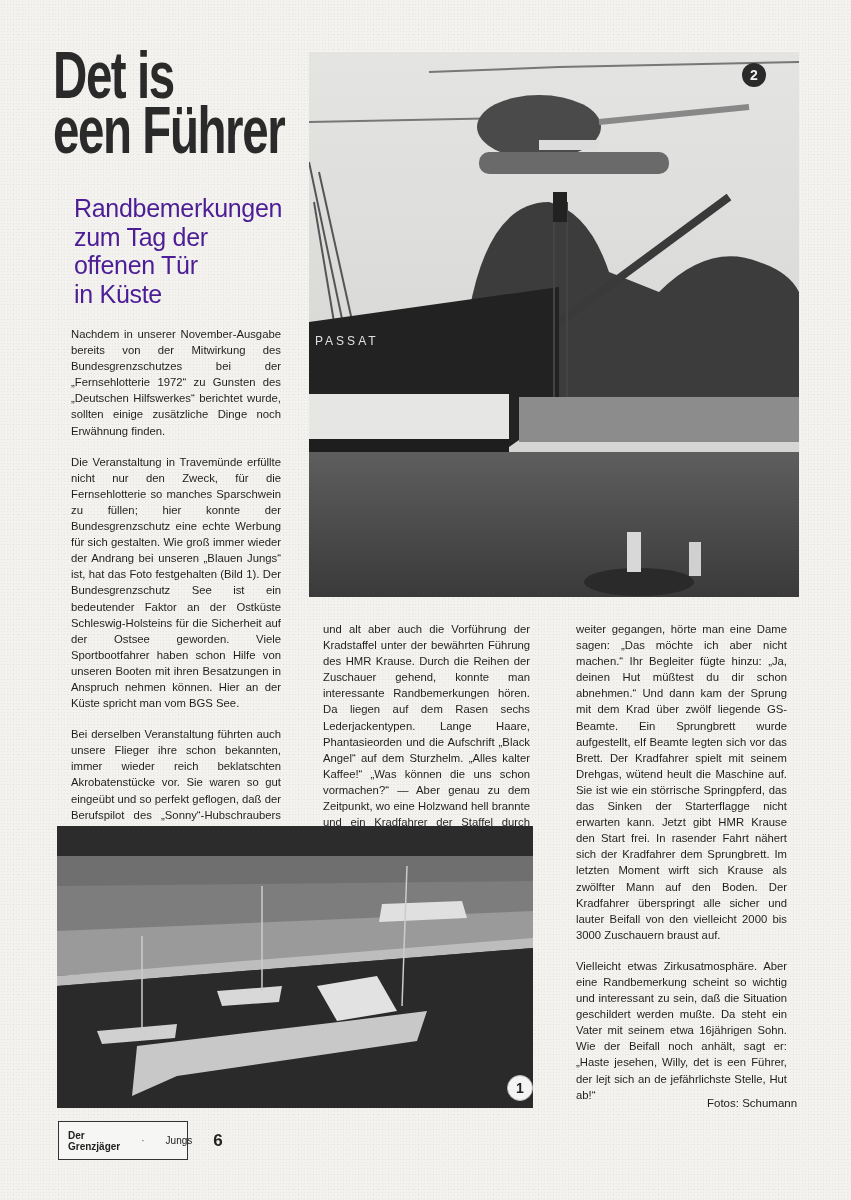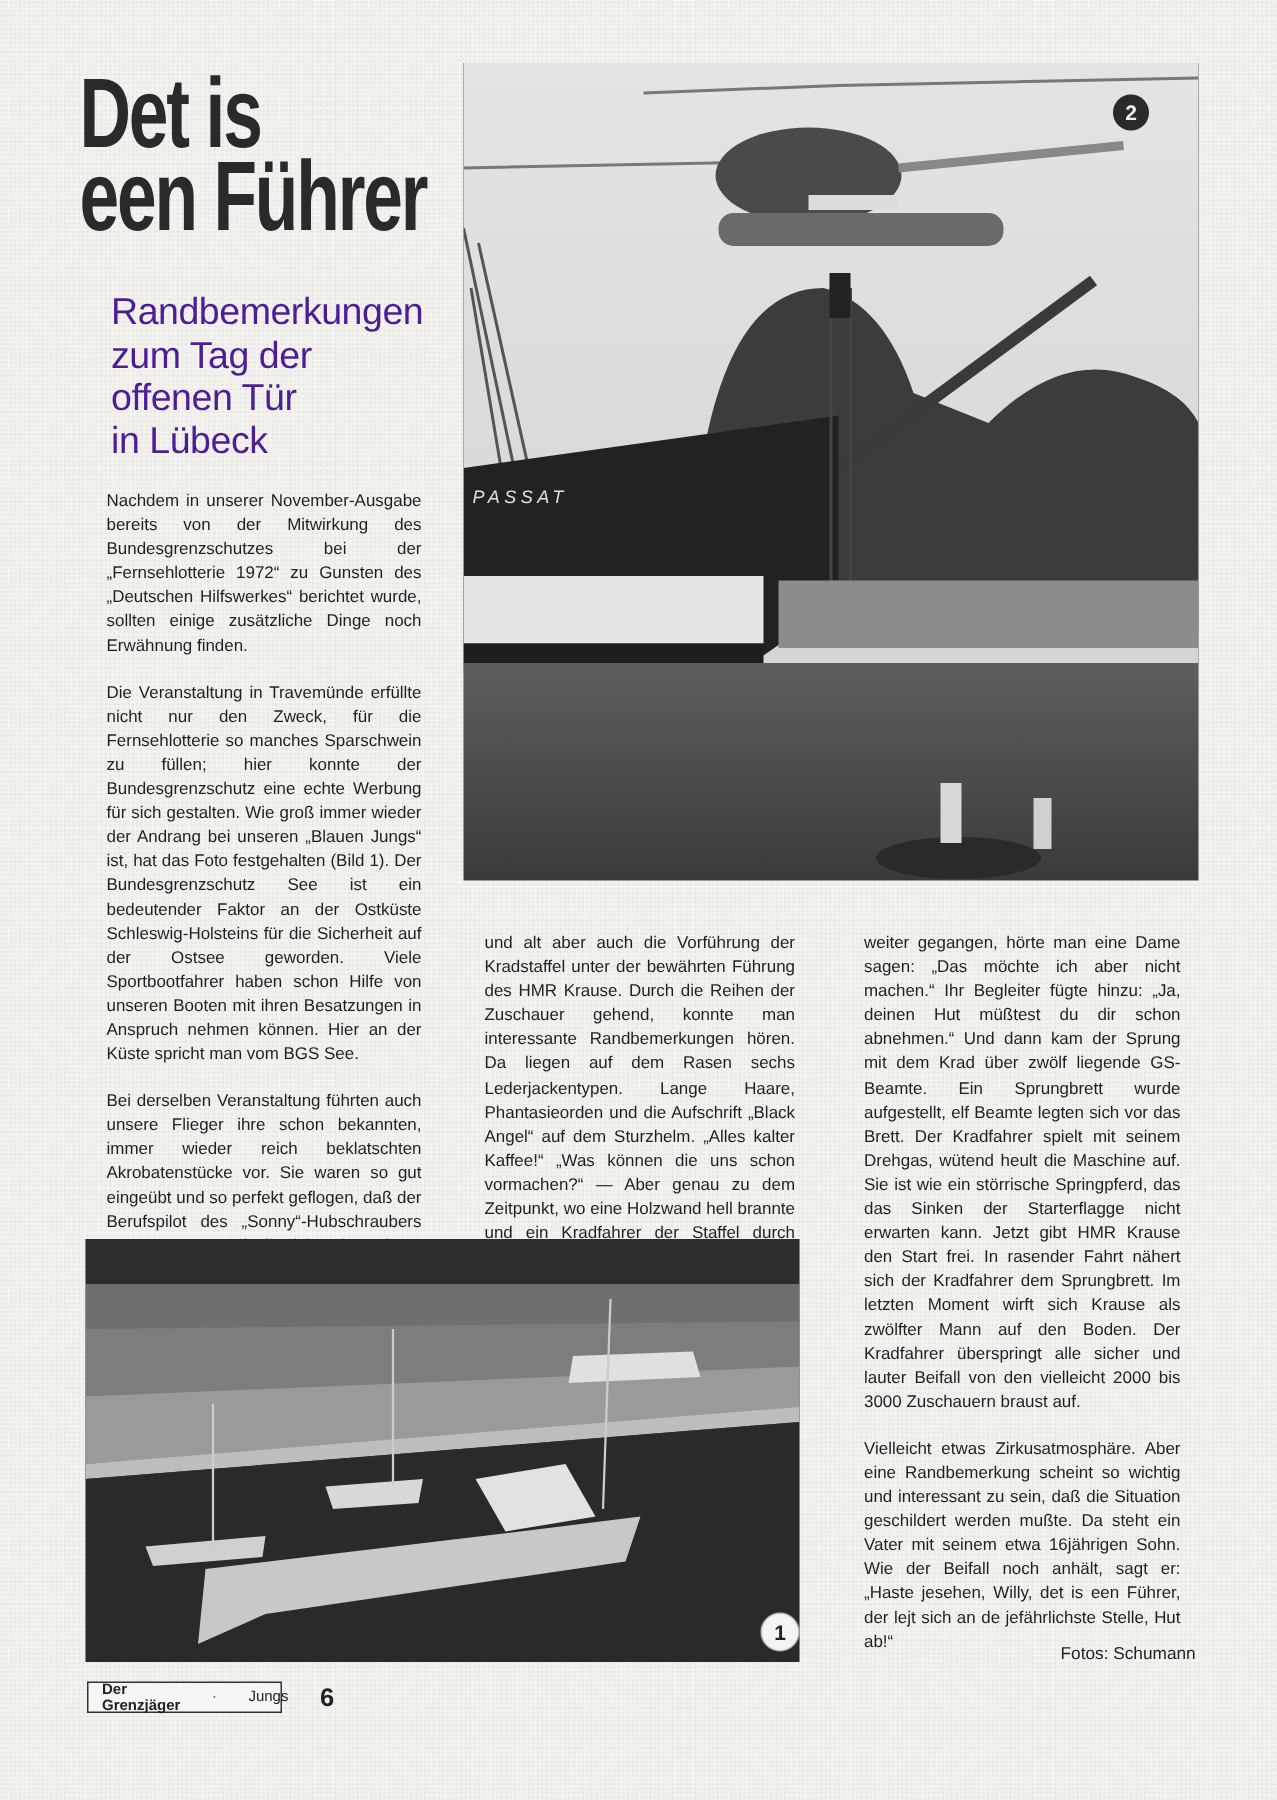--- a/index.html
+++ b/index.html
@@ -42,56 +42,56 @@
     color: #1f1f1f;
   }
   .col p { margin: 15px; }
   .col-1 { left: 56px; top: 311px; width: 240px; }
   .col-2 { left: 308px; top: 606px; width: 237px; }
   .col-3 { left: 561px; top: 606px; width: 241px; }
   .photo {
     position: absolute; overflow: hidden;
     background: #555;
   }
-  .photo-2 { left: 309px; top: 42px; width: 490px; height: 545px; font-style: italic; }
+  .photo-2 { left: 309px; top: 52px; width: 490px; height: 545px; }
   .photo-1 { left: 57px; top: 826px; width: 476px; height: 282px; }
   .photo svg { display: block; width: 100%; height: 100%; }
   .badge {
     position: absolute; width: 24px; height: 24px; border-radius: 50%;
     display: flex; align-items: center; justify-content: center;
     font-weight: 700; font-size: 14px;
   }
   .badge-2 { left: 742px; top: 63px; background: #2a2a2a; color: #f2f2f2; }
   .badge-1 { left: 507px; top: 1075px; background: #f4f4f4; color: #222; border: 1px solid #bbb; }
   .credit {
     position: absolute; left: 707px; top: 1097px;
     font-size: 11.5px; color: #222; text-align: right;
   }
   .footer-box {
-    position: absolute; left: 58px; top: 1121px; width: 130px; height: 21px;
+    position: absolute; left: 58px; top: 1121px; width: 130px; height: 39px;
     border: 1px solid #333; background: #f6f6f4;
     display: flex; align-items: center; padding-left: 9px; box-sizing: border-box;
     font-size: 10px; color: #222; gap: 17px;
   }
   .footer-box .pub { font-weight: 700; }
   .footer-box .dot { margin: 0 4px; color: #555; }
   .footer-box .pnum { font-size: 17px; font-weight: 700; margin-left: 4px; line-height: 1; }
 </style>
 </head>
 <body>
 
 <div class="page-grain"></div>
 
 <h1 class="headline"><span>Det is</span><br><span>een Führer</span></h1>
 
 <h2 class="subhead">
   <span>Randbemerkungen</span><br>
   <span>zum Tag der</span><br>
   <span>offenen Tür</span><br>
-  <span>in Lübeck</span>
+  <span>in Küste</span>
 </h2>
 
 <div class="col col-1">
   <p>Nachdem in unserer November-Ausgabe bereits von der Mitwirkung des Bundesgrenzschutzes bei der „Fernsehlotterie 1972“ zu Gunsten des „Deutschen Hilfswerkes“ berichtet wurde, sollten einige zusätzliche Dinge noch Erwähnung finden.</p>
   <p>Die Veranstaltung in Travemünde erfüllte nicht nur den Zweck, für die Fernsehlotterie so manches Sparschwein zu füllen; hier konnte der Bundesgrenzschutz eine echte Werbung für sich gestalten. Wie groß immer wieder der Andrang bei unseren „Blauen Jungs“ ist, hat das Foto festgehalten (Bild 1). Der Bundesgrenzschutz See ist ein bedeutender Faktor an der Ostküste Schleswig-Holsteins für die Sicherheit auf der Ostsee geworden. Viele Sportbootfahrer haben schon Hilfe von unseren Booten mit ihren Besatzungen in Anspruch nehmen können. Hier an der Küste spricht man vom BGS See.</p>
   <p>Bei derselben Veranstaltung führten auch unsere Flieger ihre schon bekannten, immer wieder reich beklatschten Akrobatenstücke vor. Sie waren so gut eingeübt und so perfekt geflogen, daß der Berufspilot des „Sonny“-Hubschraubers staunte: „Das schaffe ich mit meinem ‚Sonny‘ nicht. Die Jungs können ja verdammt gut fliegen.“ (Bild 2). Gleiches und ähnliches hörte man auch beim „Tag der offenen Tür“ bei der Grenzschutzabteilung II/7. Auch hier zeigten die Piloten der Flg. St. Küste, was sie können. Vielleicht hat manch einer seinen Zorn vergessen, wenn er mal durch Hubschrauberlärm in Lübeck gestört wurde.</p>
   <p>Ganz besonderen Anklang fand bei jung</p>
 </div>
 
 <div class="col col-2">

